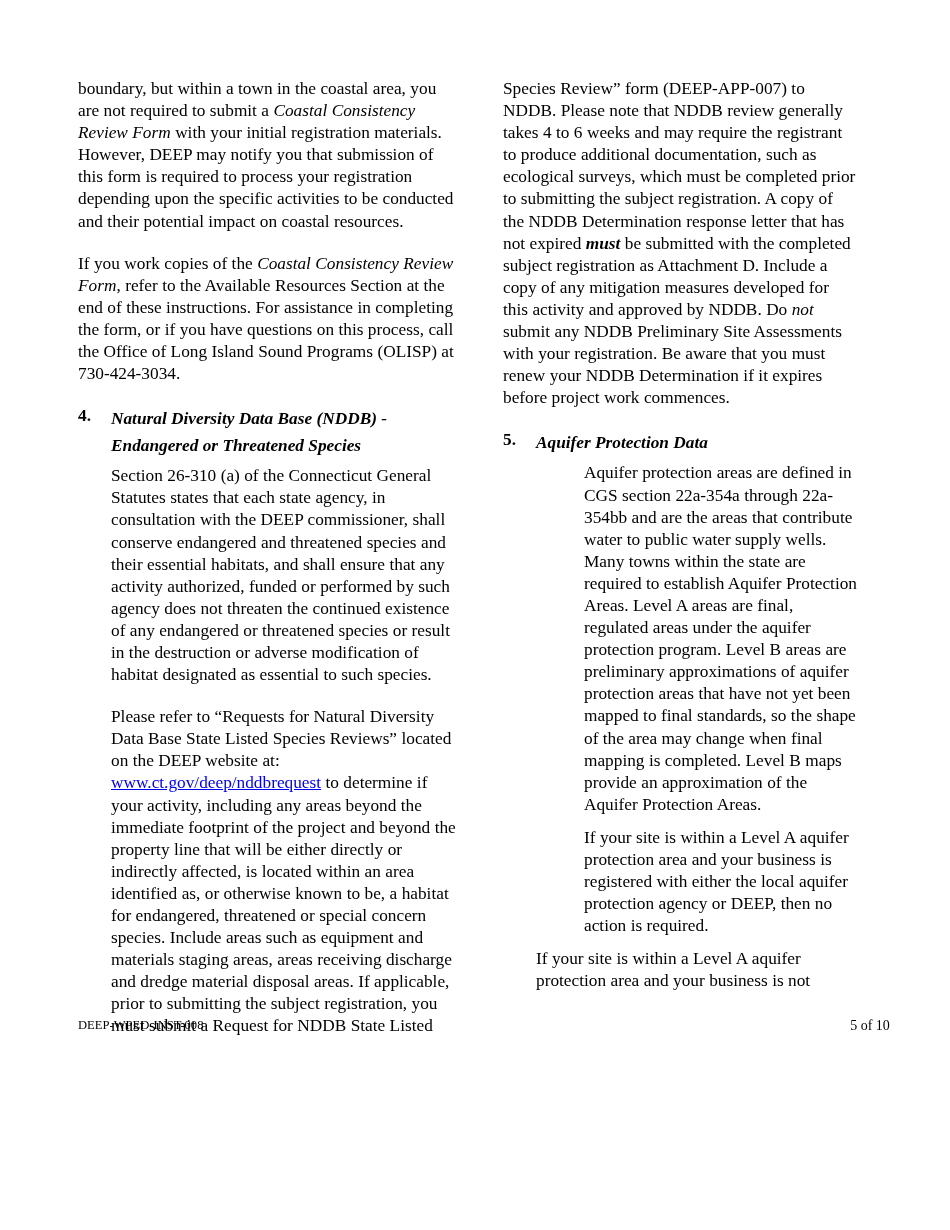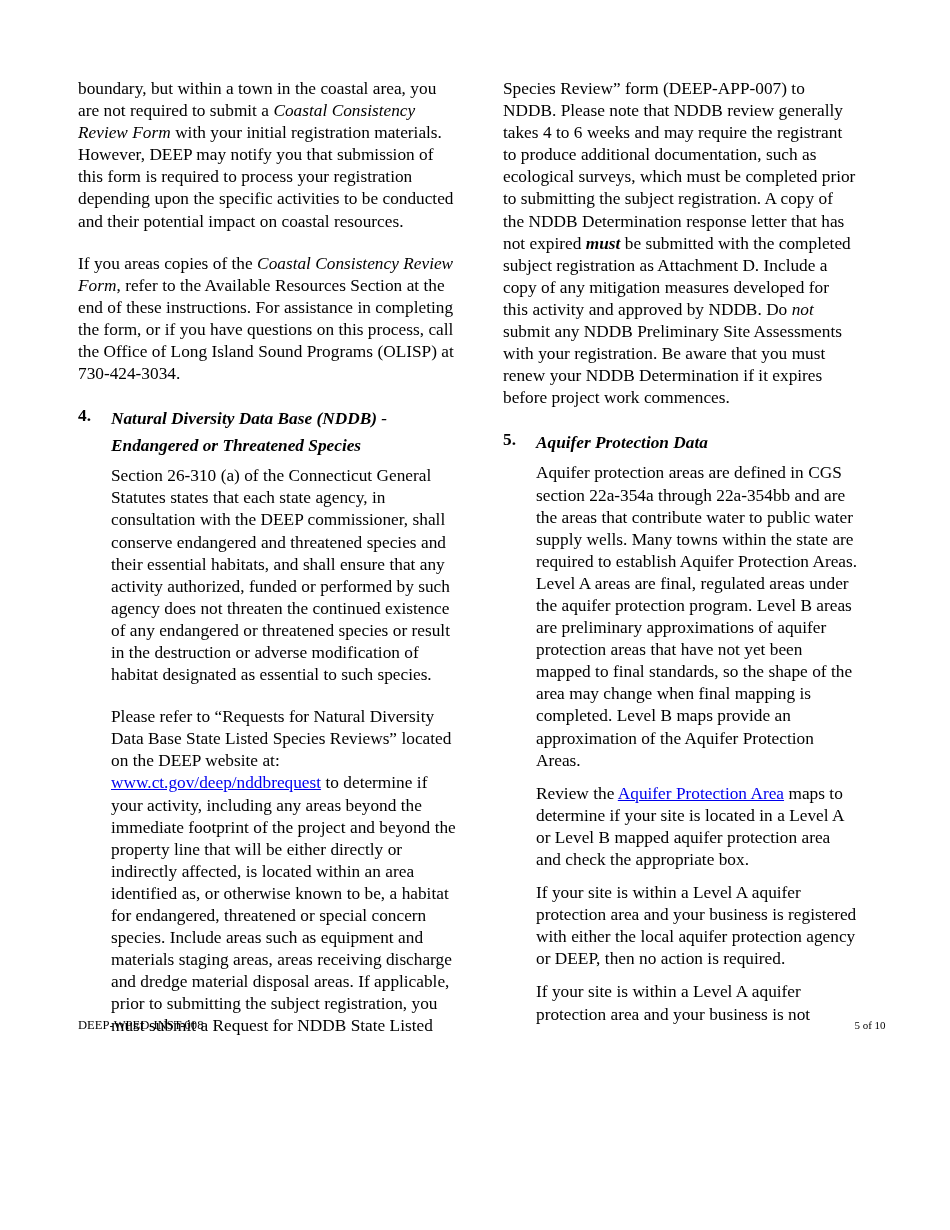--- a/index.html
+++ b/index.html
@@ -46,20 +46,21 @@
   p.para {
     margin: 0 0 20px 0;
     font-size: 17.3px;
     line-height: 22.1px;
     text-align: left;
     letter-spacing: 0.0px;
     word-spacing: 0.1px;
   }
   p.para.gap-small {
     margin-bottom: 11px;
+    margin-left: 48px;
   }
   .section {
     display: flex;
     flex-direction: row;
     margin: 0 0 6px 0;
   }
   .section-num {
     font-size: 17.3px;
     line-height: 22.1px;
     font-weight: bold;
@@ -100,21 +101,21 @@
   .footer-left {
     width: 395px;
     padding-left: 78px;
     font-size: 12.6px;
     line-height: 15px;
     box-sizing: border-box;
   }
   .footer-center {
     width: 160px;
     text-align: center;
-    font-size: 11px;
+    font-size: 14px;
     line-height: 15px;
     box-sizing: border-box;
   }
   .footer-right {
     width: 395px;
     padding-right: 72px;
     text-align: right;
     font-size: 12.6px;
     line-height: 15px;
     box-sizing: border-box;
@@ -125,21 +126,21 @@
 <body>
 
 <div class="page">
 
   <div class="content">
 
     <div class="column col-left">
 
       <p class="para"><span>boundary, but within a town in the coastal area, you are not required to submit a </span><em class="it">Coastal Consistency Review Form</em><span> with your initial registration materials. However, DEEP may notify you that submission of this form is required to process your registration depending upon the specific activities to be conducted and their potential impact on coastal resources.</span></p>
 
-      <p class="para"><span>If you areas copies of the </span><em class="it">Coastal Consistency Review Form</em><span>, refer to the Available Resources Section at the end of these instructions. For assistance in completing the form, or if you have questions on this process, call the Office of Long Island Sound Programs (OLISP) at 730-424-3034.</span></p>
+      <p class="para"><span>If you work copies of the </span><em class="it">Coastal Consistency Review Form</em><span>, refer to the Available Resources Section at the end of these instructions. For assistance in completing the form, or if you have questions on this process, call the Office of Long Island Sound Programs (OLISP) at 730-424-3034.</span></p>
 
       <div class="section">
         <div class="section-num">4.</div>
         <div class="section-title">Natural Diversity Data Base (NDDB) - Endangered or Threatened Species</div>
       </div>
 
       <div class="section-body">
         <p class="para">Section 26-310 (a) of the Connecticut General Statutes states that each state agency, in consultation with the DEEP commissioner, shall conserve endangered and threatened species and their essential habitats, and shall ensure that any activity authorized, funded or performed by such agency does not threaten the continued existence of any endangered or threatened species or result in the destruction or adverse modification of habitat designated as essential to such species.</p>
         <p class="para"><span>Please refer to “Requests for Natural Diversity Data Base State Listed Species Reviews” located on the DEEP website at: </span><a class="link" href="#">www.ct.gov/deep/nddbrequest</a><span> to determine if your activity, including any areas beyond the immediate footprint of the project and beyond the property line that will be either directly or indirectly affected, is located within an area identified as, or otherwise known to be, a habitat for endangered, threatened or special concern species. Include areas such as equipment and materials staging areas, areas receiving discharge and dredge material disposal areas. If applicable, prior to submitting the subject registration, you must submit a Request for NDDB State Listed</span></p>
       </div>
@@ -150,21 +151,20 @@
 
       <p class="para"><span>Species Review” form (DEEP-APP-007) to NDDB. Please note that NDDB review generally takes 4 to 6 weeks and may require the registrant to produce additional documentation, such as ecological surveys, which must be completed prior to submitting the subject registration. A copy of the NDDB Determination response letter that has not expired </span><strong class="bi">must</strong><span> be submitted with the completed subject registration as Attachment D. Include a copy of any mitigation measures developed for this activity and approved by NDDB. Do </span><em class="it">not</em><span> submit any NDDB Preliminary Site Assessments with your registration. Be aware that you must renew your NDDB Determination if it expires before project work commences.</span></p>
 
       <div class="section">
         <div class="section-num">5.</div>
         <div class="section-title">Aquifer Protection Data</div>
       </div>
 
       <div class="section-body">
         <p class="para gap-small">Aquifer protection areas are defined in CGS section 22a-354a through 22a-354bb and are the areas that contribute water to public water supply wells. Many towns within the state are required to establish Aquifer Protection Areas. Level A areas are final, regulated areas under the aquifer protection program.  Level B areas are preliminary approximations of aquifer protection areas that have not yet been mapped to final standards, so the shape of the area may change when final mapping is completed.  Level B maps provide an approximation of the Aquifer Protection Areas.</p>
-        <p class="para gap-small"><span>Review the </span><a class="link" href="#">Aquifer Protection Area</a><span> maps to determine if your site is located in a Level A or Level B mapped aquifer protection area and check the appropriate box.</span></p>
         <p class="para gap-small">If your site is within a Level A aquifer protection area and your business is registered with either the local aquifer protection agency or DEEP, then no action is required.</p>
         <p class="para">If your site is within a Level A aquifer protection area and your business is not</p>
       </div>
 
     </div>
 
   </div>
 
   <div class="footer">
     <div class="footer-left">DEEP-WPED-INST-008</div>

